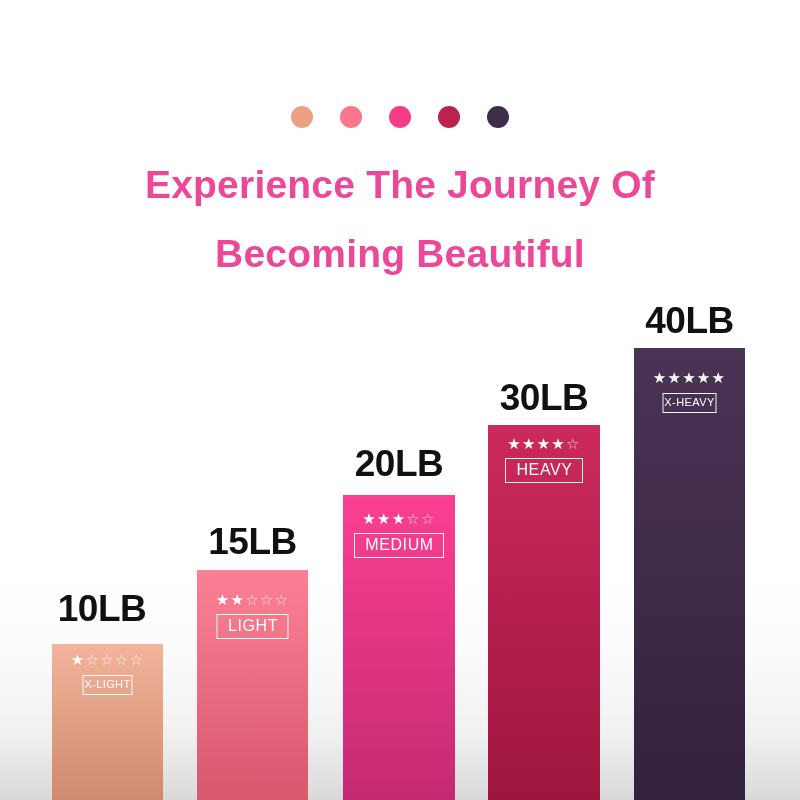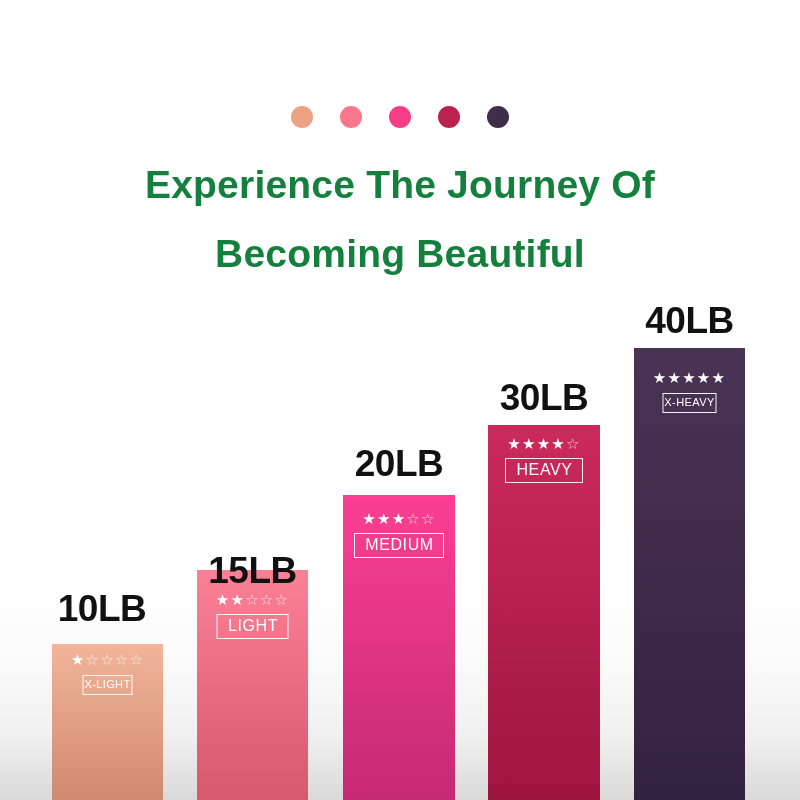--- a/index.html
+++ b/index.html
@@ -44,21 +44,21 @@
     border-radius:50%;
   }
 
   
   .heading {
     position:absolute;
     left:0; right:0; top:150px;
     text-align:center;
     font-size:39px;
     font-weight:bold;
-    color:#15803d;
+    color:#ec4899;
     line-height:1.78;
     letter-spacing:0.2px;
   }
   .heading .line { display:block; white-space:nowrap; }
 
   
   .chart {
     position:absolute;
     left:0; top:0; width:800px; height:800px;
   }
@@ -134,21 +134,21 @@
   <div class="chart" id="chart">
       <div class="bar-col" style="left: 52px; width: 111px; height: 156px;">
         <div class="bar" style="height: 156px; background: linear-gradient(rgb(242, 180, 155) 0%, rgb(207, 138, 111) 100%);"></div>
         <div class="badge-block" style="top: 8px;"><div class="stars"><span class="">★</span><span class="star-dim">☆</span><span class="star-dim">☆</span><span class="star-dim">☆</span><span class="star-dim">☆</span></div><span class="tag small">X-LIGHT</span></div>
       </div>
       <div class="bar-weight" style="position: absolute; left: 102px; top: 588px;">10LB</div>
       <div class="bar-col" style="left: 197px; width: 111px; height: 230px;">
         <div class="bar" style="height: 230px; background: linear-gradient(rgb(251, 128, 150) 0%, rgb(216, 88, 110) 100%);"></div>
         <div class="badge-block" style="top: 22px;"><div class="stars"><span class="">★</span><span class="">★</span><span class="star-dim">☆</span><span class="star-dim">☆</span><span class="star-dim">☆</span></div><span class="tag">LIGHT</span></div>
       </div>
-      <div class="bar-weight" style="position: absolute; left: 252.5px; top: 550px;">15LB</div>
+      <div class="bar-weight" style="position: absolute; left: 252.5px; top: 521px;">15LB</div>
       <div class="bar-col" style="left: 343px; width: 112px; height: 305px;">
         <div class="bar" style="height: 305px; background: linear-gradient(rgb(251, 63, 146) 0%, rgb(197, 42, 114) 100%);"></div>
         <div class="badge-block" style="top: 16px;"><div class="stars"><span class="">★</span><span class="">★</span><span class="">★</span><span class="star-dim">☆</span><span class="star-dim">☆</span></div><span class="tag">MEDIUM</span></div>
       </div>
       <div class="bar-weight" style="position: absolute; left: 399px; top: 443px;">20LB</div>
       <div class="bar-col" style="left: 488px; width: 112px; height: 375px;">
         <div class="bar" style="height: 375px; background: linear-gradient(rgb(203, 42, 92) 0%, rgb(158, 21, 64) 100%);"></div>
         <div class="badge-block" style="top: 11px;"><div class="stars"><span class="">★</span><span class="">★</span><span class="">★</span><span class="">★</span><span class="star-dim">☆</span></div><span class="tag">HEAVY</span></div>
       </div>
       <div class="bar-weight" style="position: absolute; left: 544px; top: 377px;">30LB</div>

